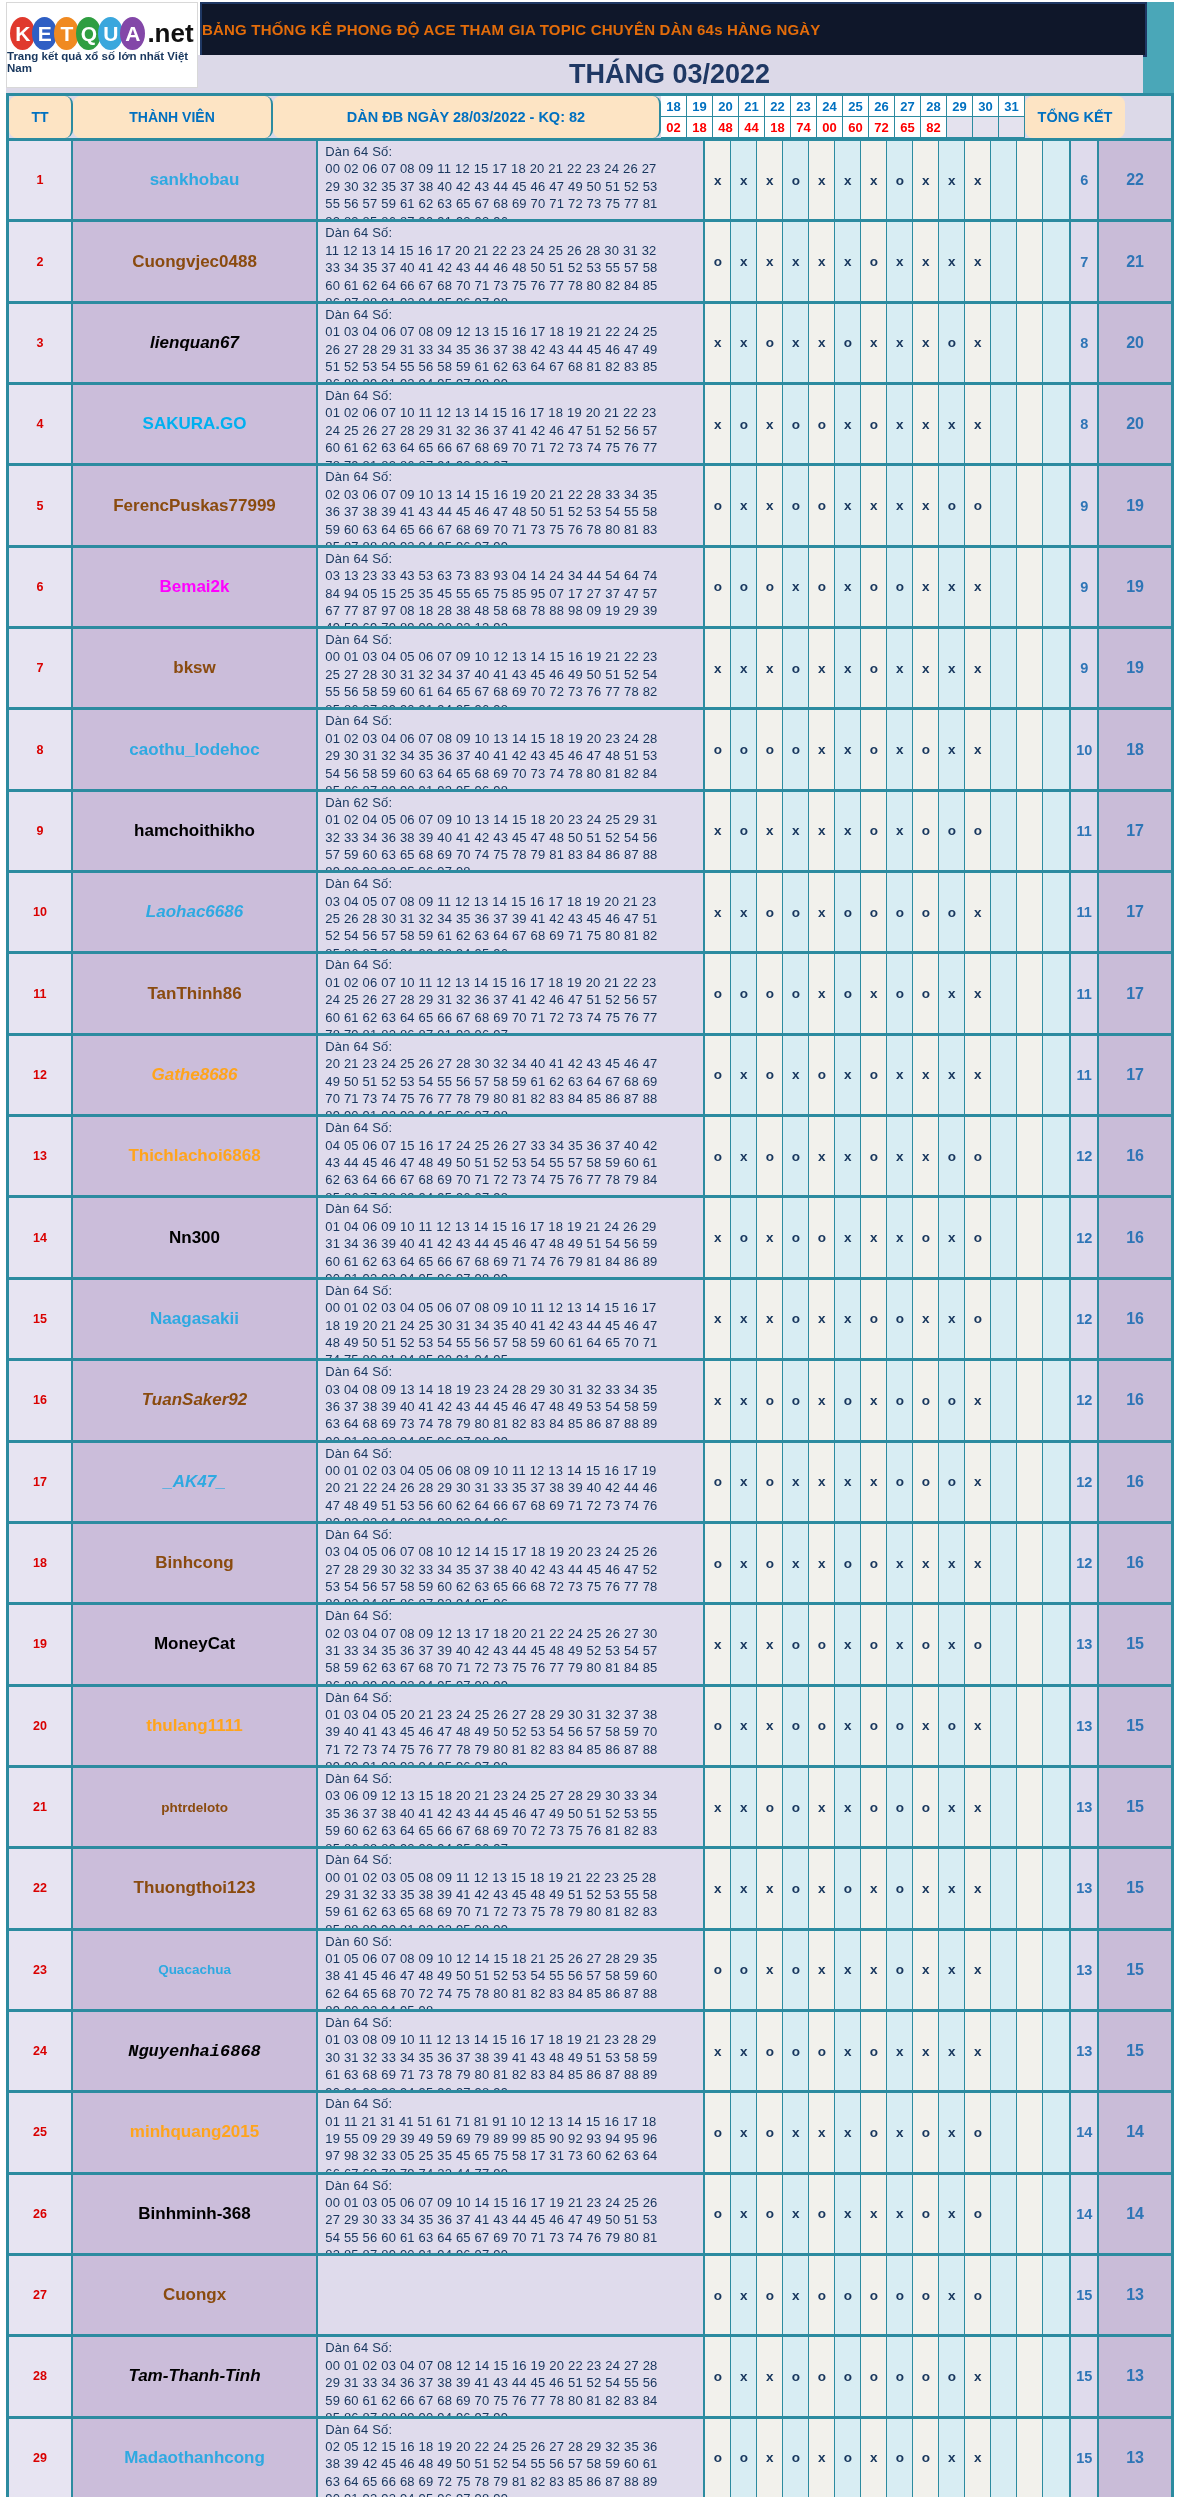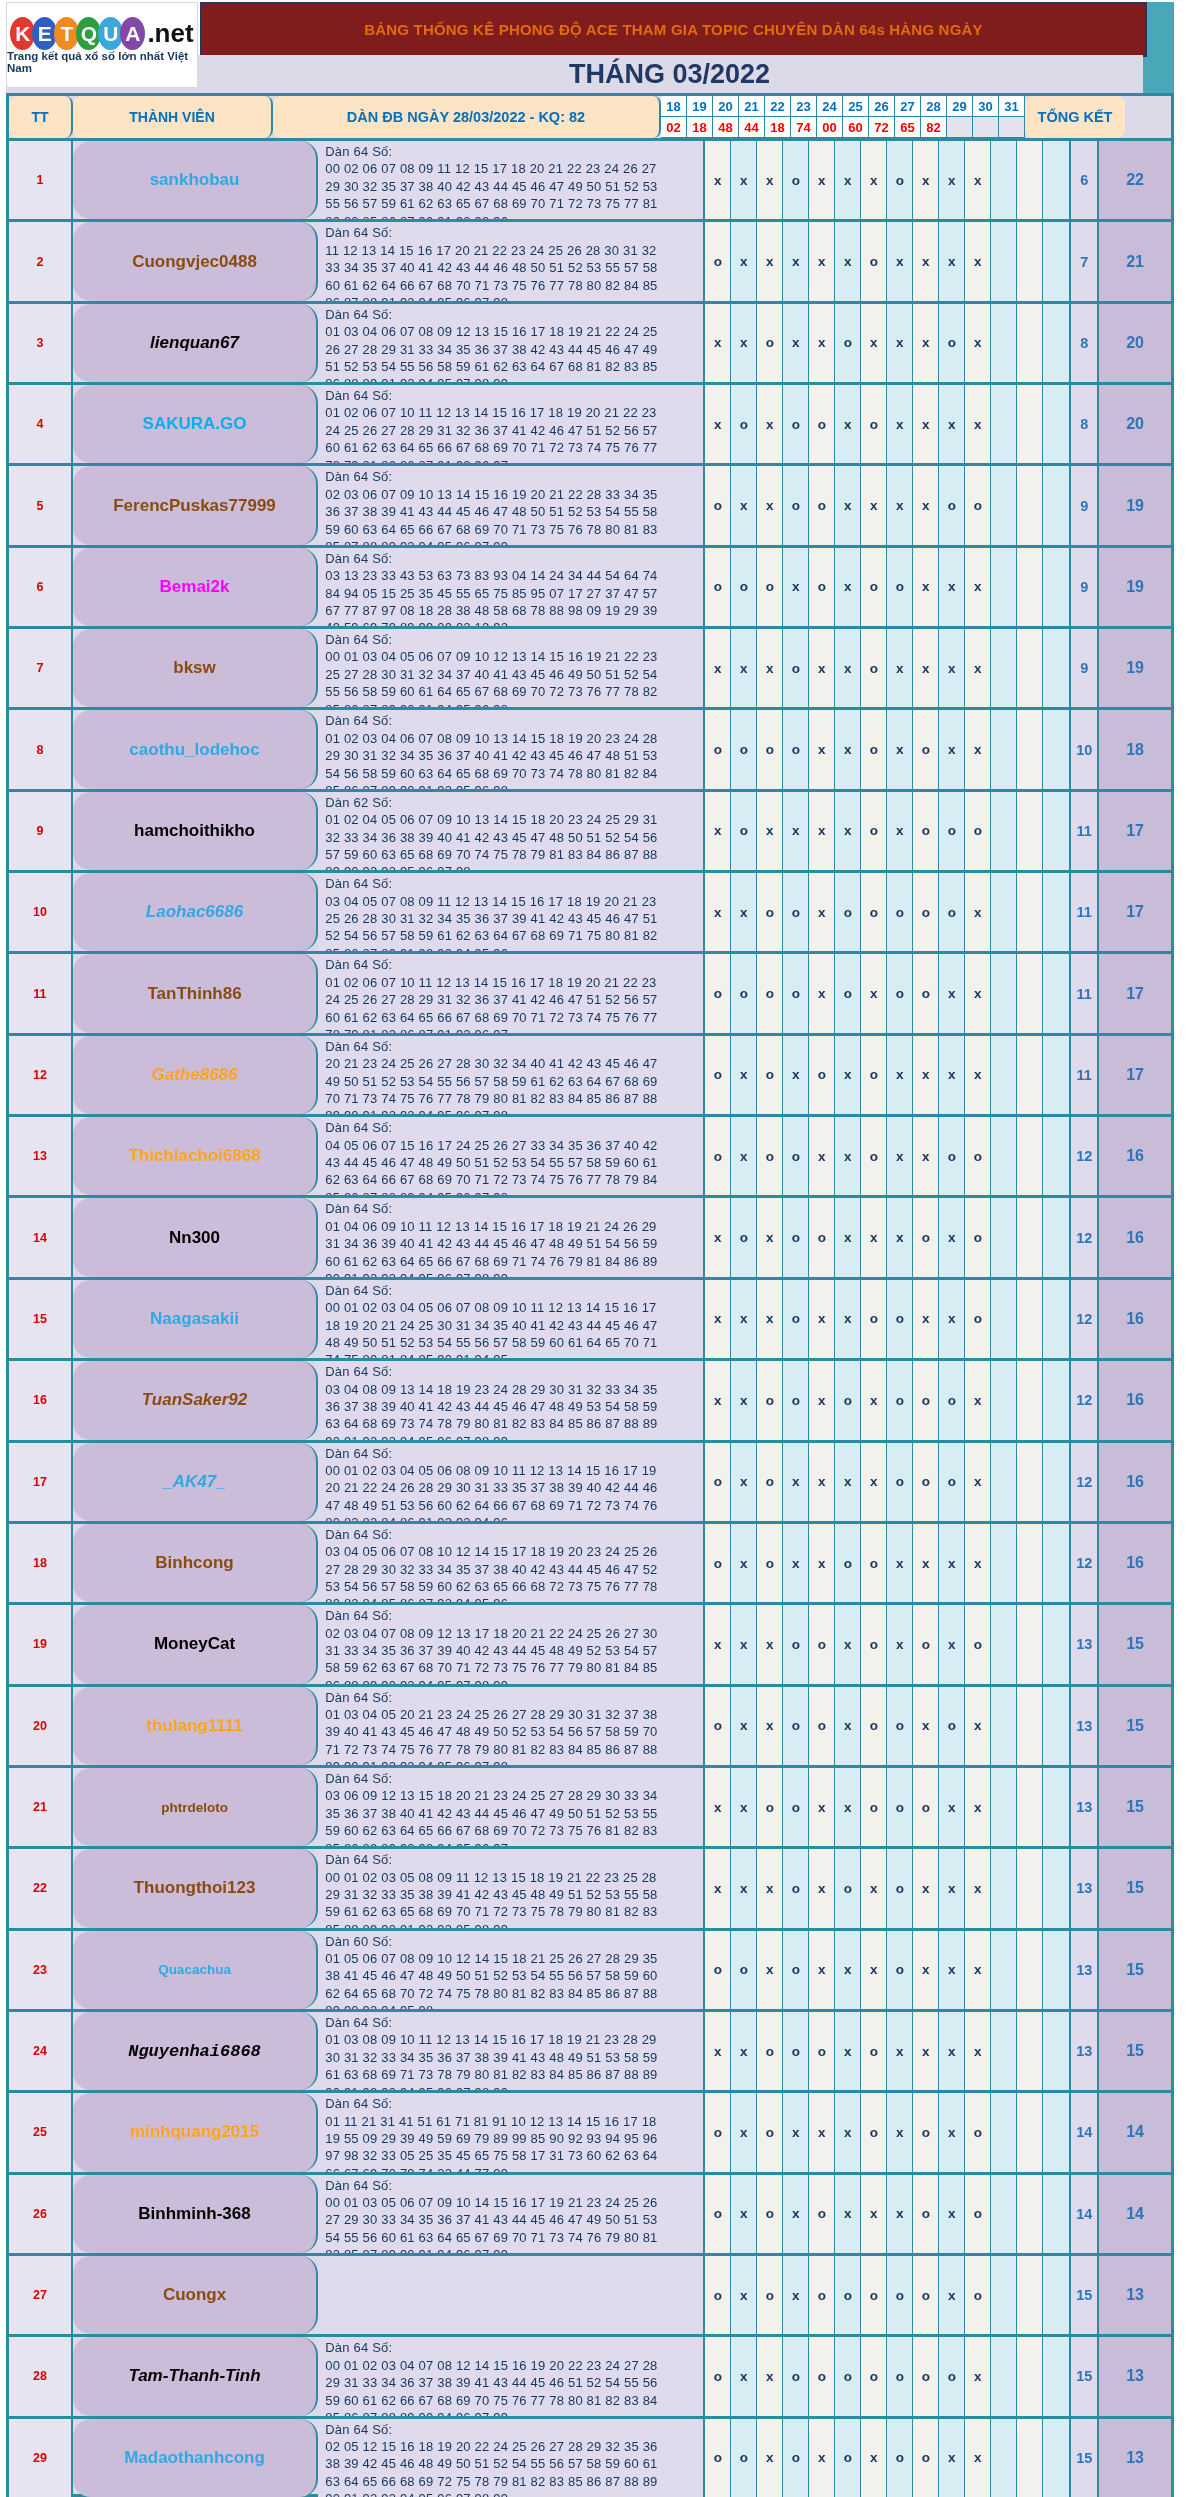--- a/index.html
+++ b/index.html
@@ -1,20 +1,20 @@
 <!DOCTYPE html>
 <html><head>
 <meta charset="utf-8">
 <style>
   html,body{margin:0;padding:0;background:#ffffff;}
   .page{position:relative;width:1188px;height:2497px;background:#ffffff;overflow:hidden;
         font-family:"Liberation Sans","DejaVu Sans",sans-serif;}
   
-  .banner1{position:absolute;left:200px;top:2px;width:943px;height:51px;background:#7f1d1d;
-           border:2px solid #1f3864;display:flex;align-items:center;justify-content:center;}
+  .banner1{position:absolute;left:200px;top:2px;width:943px;height:51px;background:#0f172a;
+           border:2px solid #1f3864;display:flex;align-items:center;justify-content:flex-start;}
   .banner1 span{color:#e36c0a;font-weight:bold;font-size:15px;letter-spacing:.2px;}
   .banner2{position:absolute;left:6px;top:55px;width:1137px;height:38px;background:#dcd9e8;
            display:flex;align-items:center;justify-content:center;}
   .banner2 span{color:#1f3864;font-weight:bold;font-size:27px;padding-left:190px;}
   .teal-strip{position:absolute;left:1143px;top:2px;width:31px;height:91px;background:#4aa7b8;}
   
   .logo-box{position:absolute;left:6px;top:2px;width:190px;height:84px;background:#ffffff;
             border:1px solid #d8d8d8;z-index:5;display:flex;flex-direction:column;align-items:center;justify-content:center;}
   .logo-line{display:flex;align-items:center;}
   .logo-letter{display:inline-block;width:25px;height:33px;border-radius:50%;color:#fff;
@@ -38,21 +38,21 @@
          justify-content:center;font-weight:bold;font-size:13px;color:#0070c0;}
   .res-cell{color:#fe0000;}
   .res-cell.empty{background:#e4e2ee;}
   
   .tbody{display:flex;flex-direction:column;height:2359px;}
   .row{flex:1;display:flex;border-top:3px solid #2c8ba0;box-sizing:border-box;min-height:0;}
   .c{box-sizing:border-box;border-right:2px solid #2c8ba0;overflow:hidden;}
   .c-tt{width:64px;background:#e7e4f2;display:flex;align-items:center;justify-content:center;
         color:#d90000;font-weight:bold;font-size:12.5px;}
   .c-name{width:246px;background:#cbbdda;display:flex;align-items:center;justify-content:center;
-          font-weight:bold;font-size:17px;text-align:center;padding:0 8px;border-radius:18px;}
+          font-weight:bold;font-size:17px;text-align:center;padding:0 8px;}
   .c-name.small{font-size:13.5px;}
   .c-name.italic{font-style:italic;}
   .c-dan{width:388px;background:#dfdbec;color:#17365d;font-size:13px;line-height:17.4px;
          padding:2px 16px 0 7px;white-space:pre-line;letter-spacing:.2px;}
   .c-marks{width:364px;display:flex;border-right:2px solid #2c8ba0;}
   .mark-cell{box-sizing:border-box;width:26px;border-right:1px solid #2c8ba0;display:flex;
              align-items:center;justify-content:center;color:#17365d;font-weight:bold;font-size:13.5px;}
   .mark-cell:last-child{border-right:none;}
   .mark-cell.even{background:#f2f1ec;} .mark-cell.odd{background:#d8edf3;}
   .c-t1{width:28px;background:#dfdbec;display:flex;align-items:center;justify-content:center;

